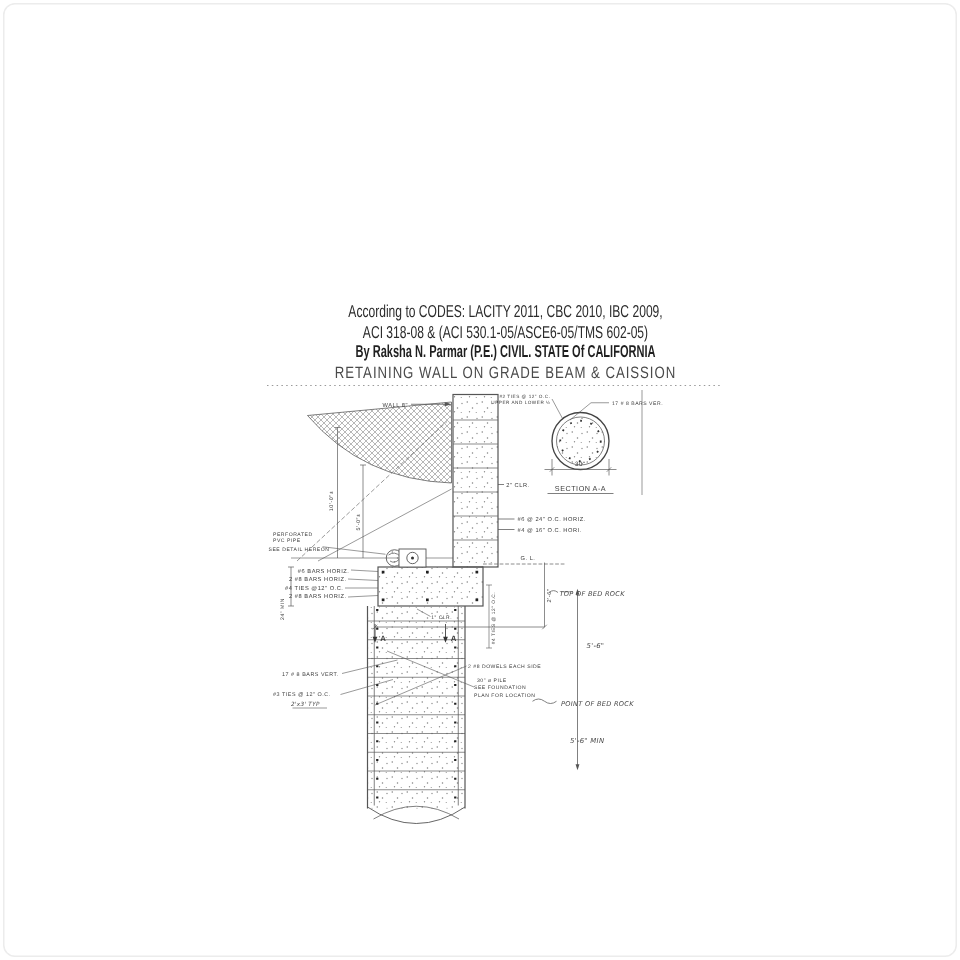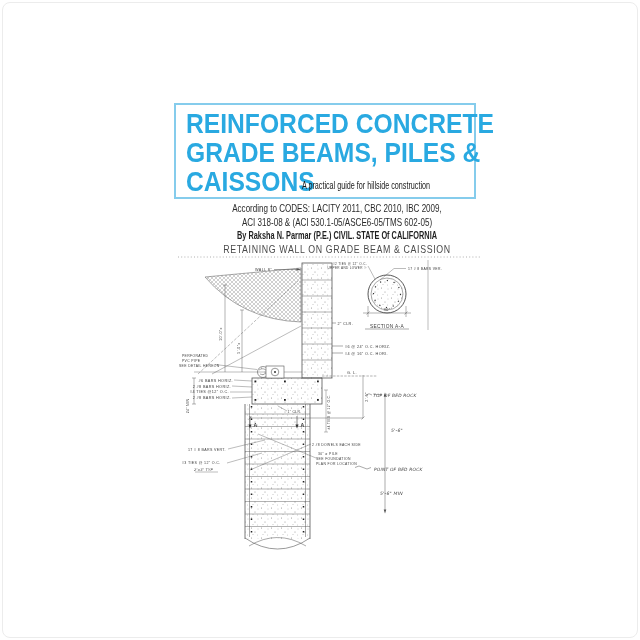--- a/index.html
+++ b/index.html
@@ -21,26 +21,20 @@
   .d{font-family:"Liberation Sans",sans-serif;fill:#3c3c3c;letter-spacing:.35px;}
   .hand{font-family:"DejaVu Sans",sans-serif;font-style:italic;fill:#4a4a4a;letter-spacing:.2px;}
   .ln{stroke:#555;fill:none;}
 </style>
 </head>
 <body>
 
 <div class="page">
   <div class="frame"></div>
 
-  <div class="title-box">
-    <div class="t-line t1">REINFORCED CONCRETE</div>
-    <div class="t-line t2">GRADE BEAMS, PILES &amp;</div>
-    <div class="t-line t3">CAISSONS</div>
-    <div class="subtitle">A practical guide for hillside construction</div>
-  </div>
 
   <div class="meta codes1">According to CODES: LACITY 2011, CBC 2010, IBC 2009,</div>
   <div class="meta codes2">ACI 318-08 &amp; (ACI 530.1-05/ASCE6-05/TMS 602-05)</div>
   <div class="meta author">By Raksha N. Parmar (P.E.) CIVIL. STATE Of CALIFORNIA</div>
   <div class="meta dtitle">RETAINING WALL ON GRADE BEAM &amp; CAISSION</div>
 
   <svg width="330" height="320" viewBox="0 0 330 320">
     <defs>
       <pattern id="stip" width="10" height="10" patternUnits="userSpaceOnUse">
         <circle cx="1.5" cy="2" r=".5" fill="#808080"></circle>

